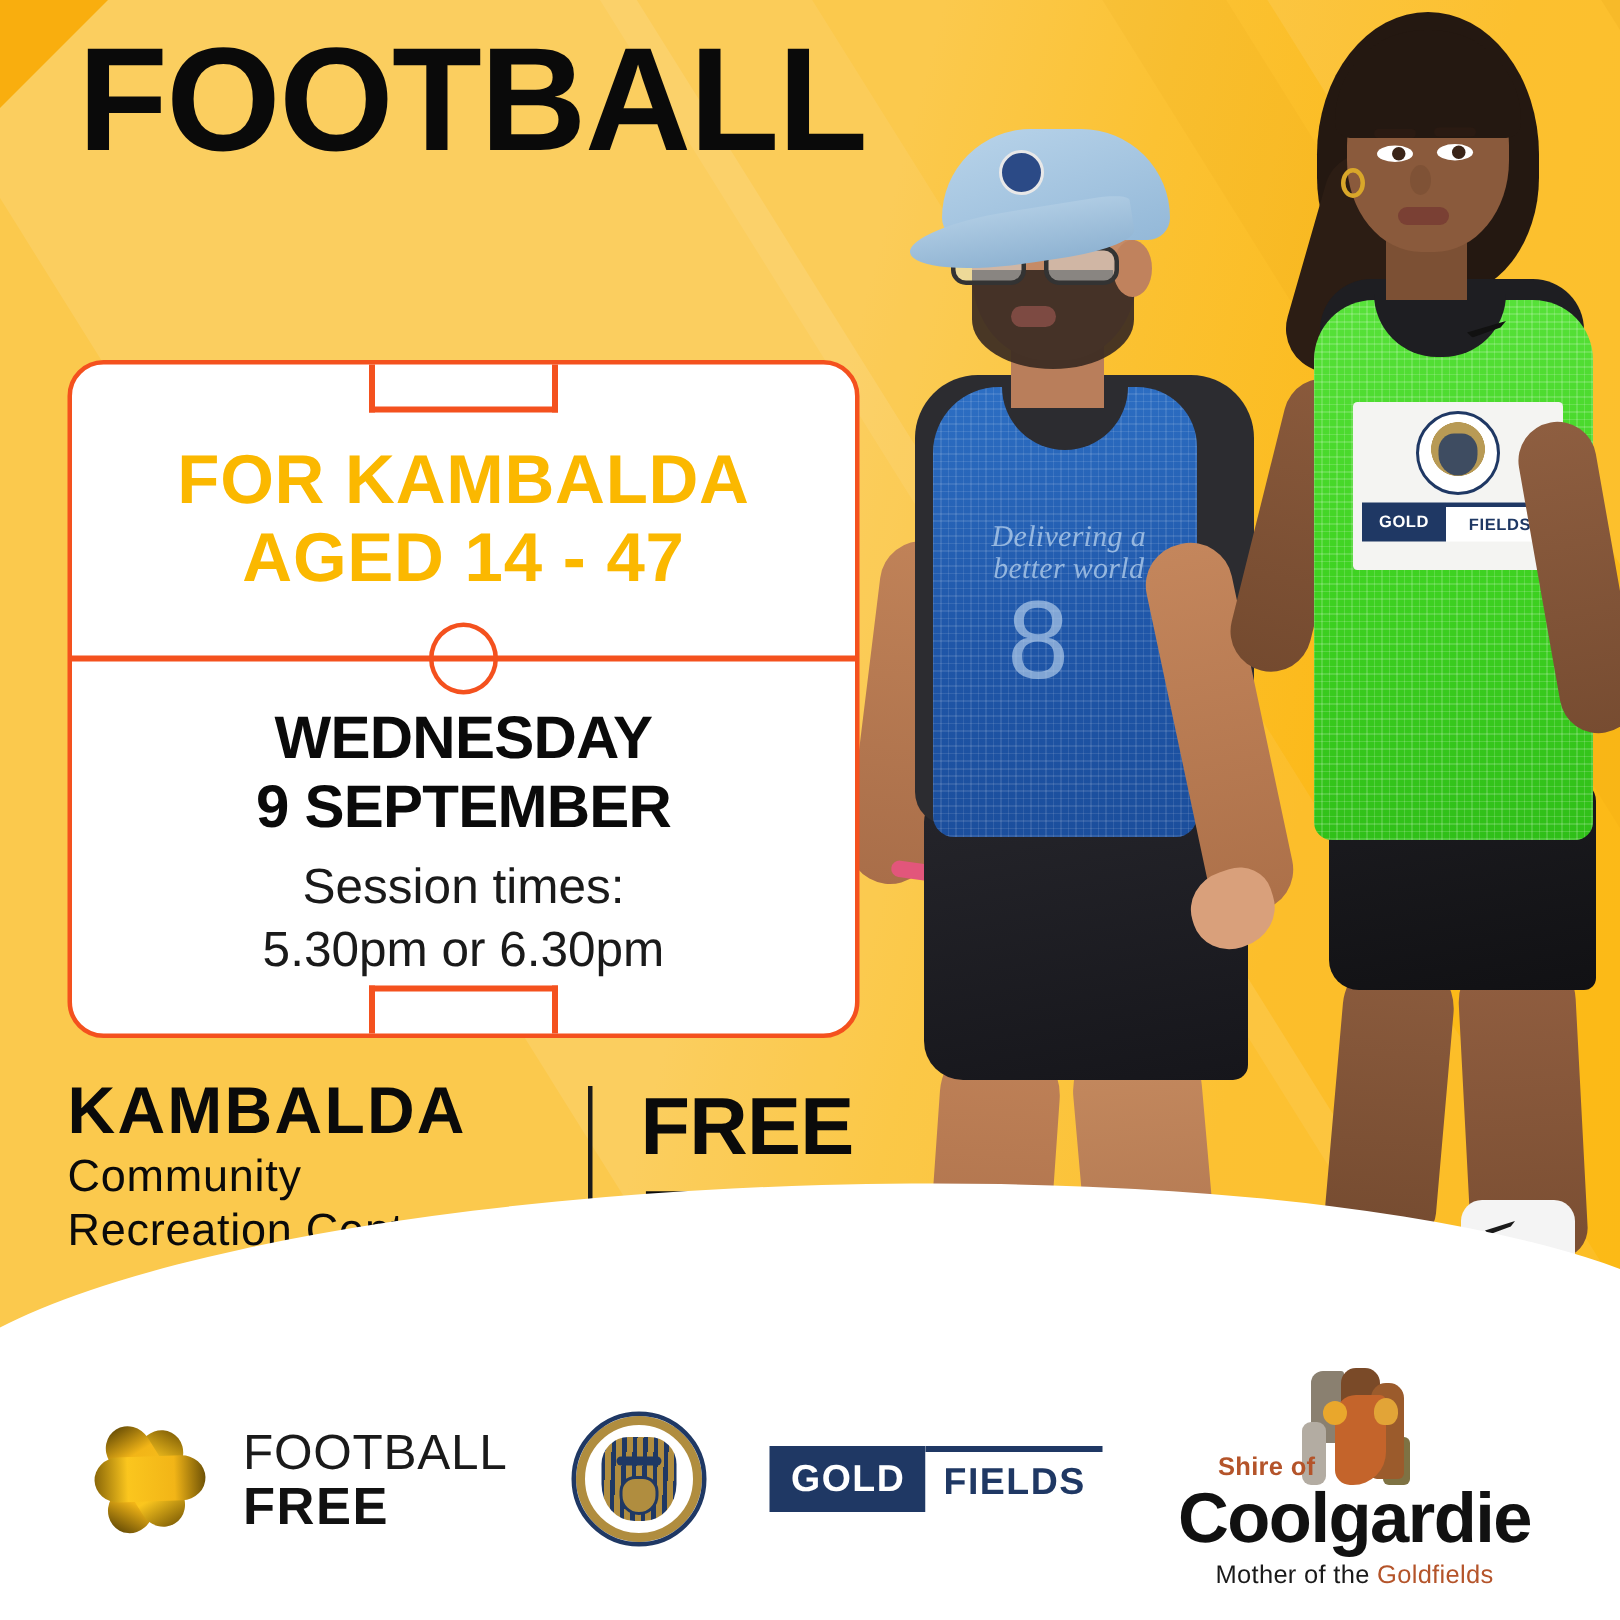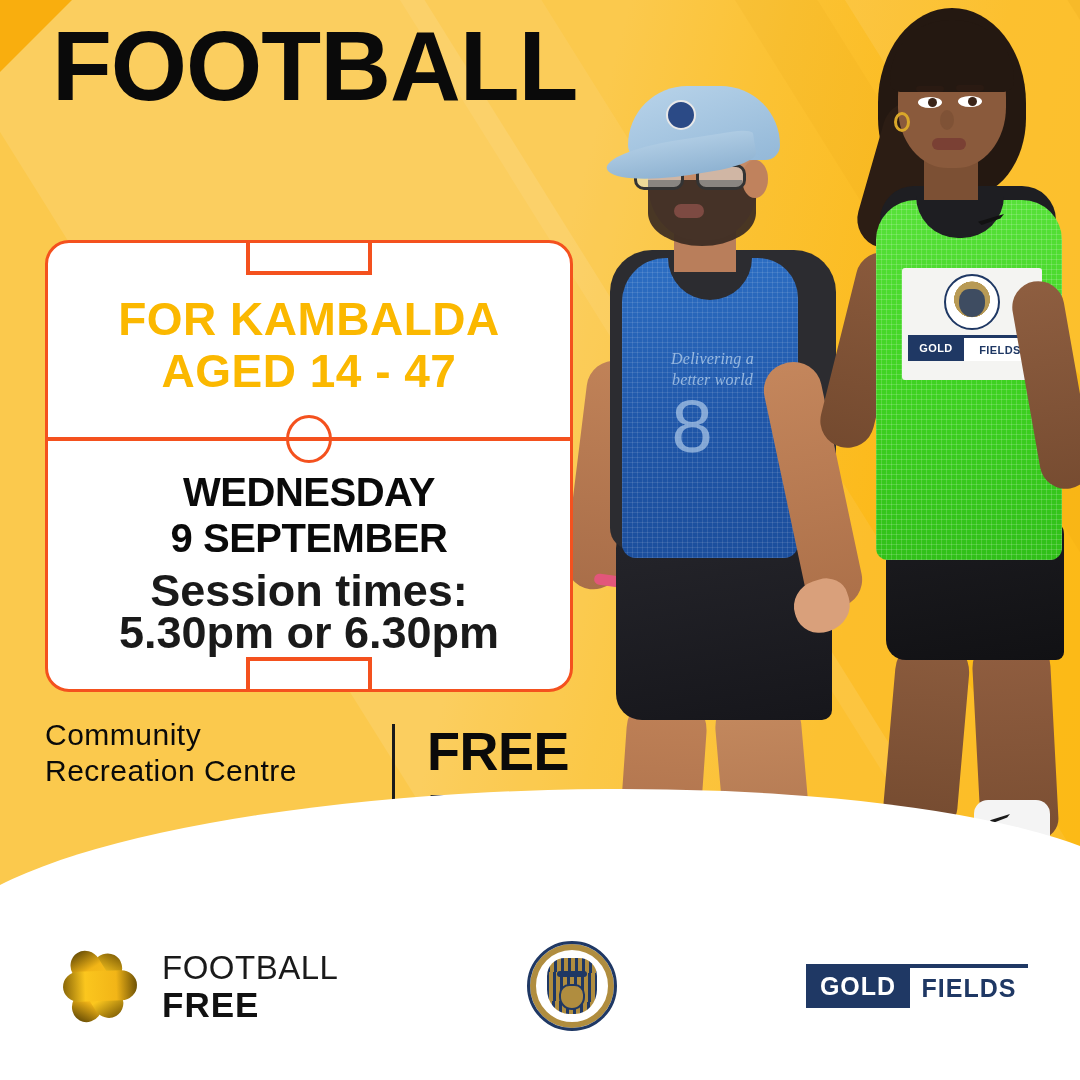--- a/index.html
+++ b/index.html
@@ -104,21 +104,21 @@
       repeating-linear-gradient(90deg, rgba(255,255,255,.10) 0 1px, transparent 1px 5px);
     border-radius:inherit;
   }
   .m-bib-collar {
     position:absolute; left:98px; top:196px; width:84px; height:44px;
     background:#2C2C30; border-radius:0 0 48px 48px;
   }
   .m-bibtext {
     position:absolute; left:60px; top:288px; width:165px;
     text-align:center; color:rgba(190,215,240,.72);
-    font-family:"Liberation Serif", serif; font-size:16px; line-height:21px;
+    font-family:"Liberation Serif", serif; font-size:20px; line-height:21px;
     font-style:italic; letter-spacing:.2px;
   }
   .m-bibnum {
     position:absolute; left:62px; top:330px; width:120px;
     text-align:center; color:rgba(190,215,240,.62);
     font-size:74px; font-weight:400; line-height:74px;
     font-family:"Liberation Sans", sans-serif;
   }
   .m-arm-l {
     position:absolute; left:6px; top:300px; width:56px; height:230px;
@@ -332,21 +332,21 @@
     position:absolute; left:0; right:0; top:226px;
     text-align:center;
     color:#0A0A0A;
     font-size:40px; font-weight:bold; line-height:46px;
     letter-spacing:-.5px;
   }
   .card-sessions {
     position:absolute; left:0; right:0; top:327px;
     text-align:center;
     color:#1A1A1A;
-    font-size:45px; font-weight:bold; line-height:42px;
+    font-size:33px; font-weight:normal; line-height:42px;
   }
 
   
   .venue-row {
     position:absolute; left:45px; top:716px; width:600px; height:130px;
   }
   .venue {
     position:absolute; left:0; top:0; width:320px;
   }
   .venue-name {
@@ -613,20 +613,21 @@
     </div>
   </div>
 
   <div class="ball">
     <span class="swirl"></span>
     <span class="mitre">mitre</span>
   </div>
 
   <div class="venue-row">
     <div class="venue">
+      <div class="venue-name">KAMBALDA</div>
       <div class="venue-sub">Community</div>
       <div class="venue-sub">Recreation Centre</div>
     </div>
     <div class="venue-divider"></div>
     <div class="free-event">
       <div>FREE</div>
       <div>EVENT</div>
     </div>
   </div>
 
@@ -654,17 +655,32 @@
           <span class="brow"></span>
           <span class="snout"></span>
         </span>
       </div>
 
       <div class="gf-logo">
         <span class="gold">GOLD</span>
         <span class="fields">FIELDS</span>
       </div>
 
+      <div class="shire">
+        <div class="shire-mark">
+          <span class="blob k1"></span>
+          <span class="blob k2"></span>
+          <span class="blob k5"></span>
+          <span class="blob k6"></span>
+          <span class="blob k4"></span>
+          <span class="blob k3"></span>
+          <span class="blob dot1"></span>
+          <span class="blob dot2"></span>
+        </div>
+        <div class="shire-top">Shire of</div>
+        <div class="shire-name">Coolgardie</div>
+        <div class="shire-tag"><span>Mother of the </span><span class="gold-word">Goldfields</span></div>
+      </div>
 
     </div>
   </div>
 
 </div>
 
 </body></html>

